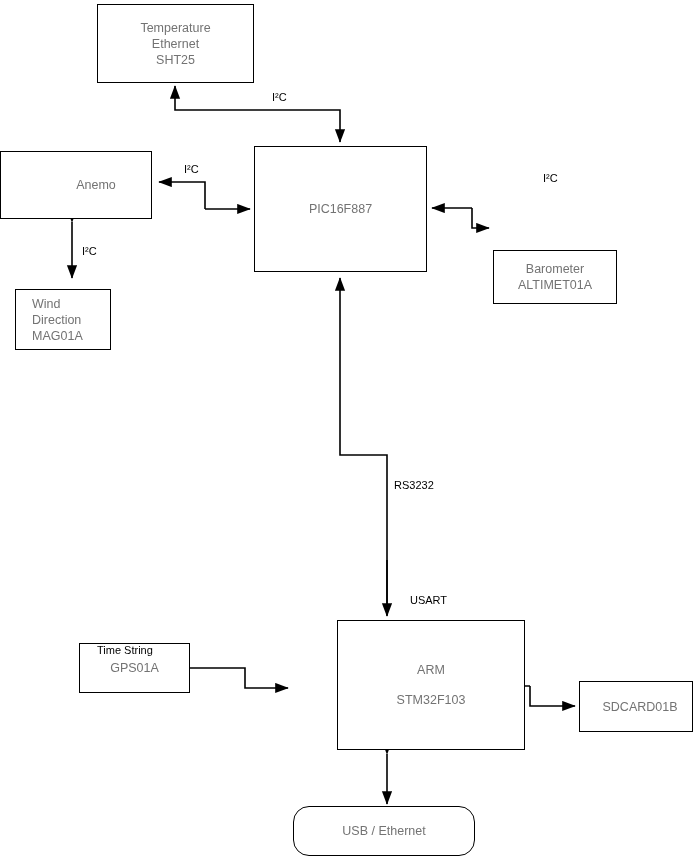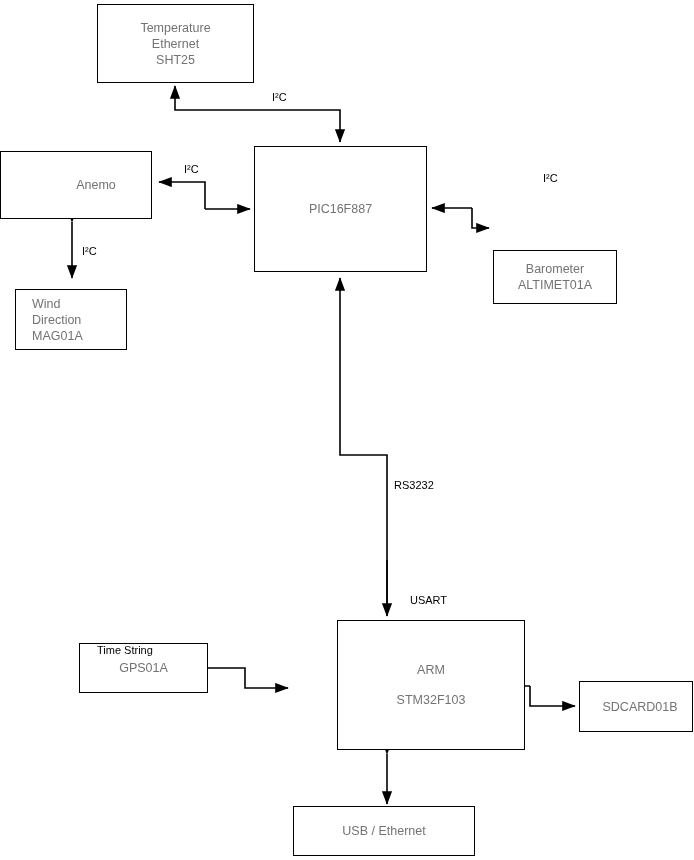--- a/index.html
+++ b/index.html
@@ -99,50 +99,50 @@
   <div class="node" style="left:97px; top:4px; width:157px; height:79px;">
     <span class="line">Temperature</span>
     <span class="line">Ethernet</span>
     <span class="line">SHT25</span>
   </div>
 
   <div class="node" style="left:0px; top:151px; width:152px; height:68px;padding-left:40px;">
     <span class="line">Anemo</span>
   </div>
 
-  <div class="node left-align" style="left:15px; top:289px; width:112px; height:61px;">
+  <div class="node left-align" style="left:15px; top:289px; width:96px; height:61px;">
     <span class="line">Wind</span>
     <span class="line">Direction</span>
     <span class="line">MAG01A</span>
   </div>
 
   <div class="node" style="left:254px; top:146px; width:173px; height:126px;">
     <span class="line">PIC16F887</span>
   </div>
 
   <div class="node" style="left:493px; top:202px; width:124px; height:54px;margin-top:48px;">
     <span class="line">Barometer</span>
     <span class="line">ALTIMET01A</span>
   </div>
 
-  <div class="node" style="left:79px; top:643px; width:129px; height:50px;">
+  <div class="node" style="left:79px; top:643px; width:111px; height:50px;">
     <span class="line">GPS01A</span>
   </div>
 
   <div class="node" style="left:292px; top:620px; width:188px; height:130px;margin-left:45px;">
     <span class="line">ARM</span>
     <span class="spacer-gap"></span>
     <span class="line">STM32F103</span>
   </div>
 
   <div class="node" style="left:579px; top:681px; width:114px; height:51px;padding-left:8px;">
     <span class="line">SDCARD01B</span>
   </div>
 
-  <div class="node" style="left:293px; top:806px; width:182px; height:50px;">
+  <div class="node" style="left:293px; top:806px; width:182px; height:50px;border-radius:16px;">
     <span class="line">USB / Ethernet</span>
   </div>
 
   <div class="edge-label" style="left:272px; top:91px;">I²C</div>
   <div class="edge-label" style="left:184px; top:163px;">I²C</div>
   <div class="edge-label" style="left:82px; top:245px;">I²C</div>
   <div class="edge-label" style="left:543px; top:172px;">I²C</div>
   <div class="edge-label" style="left:394px; top:479px;">RS3232</div>
   <div class="edge-label" style="left:410px; top:594px;">USART</div>
   <div class="edge-label" style="left:97px; top:644px;">Time String</div>

